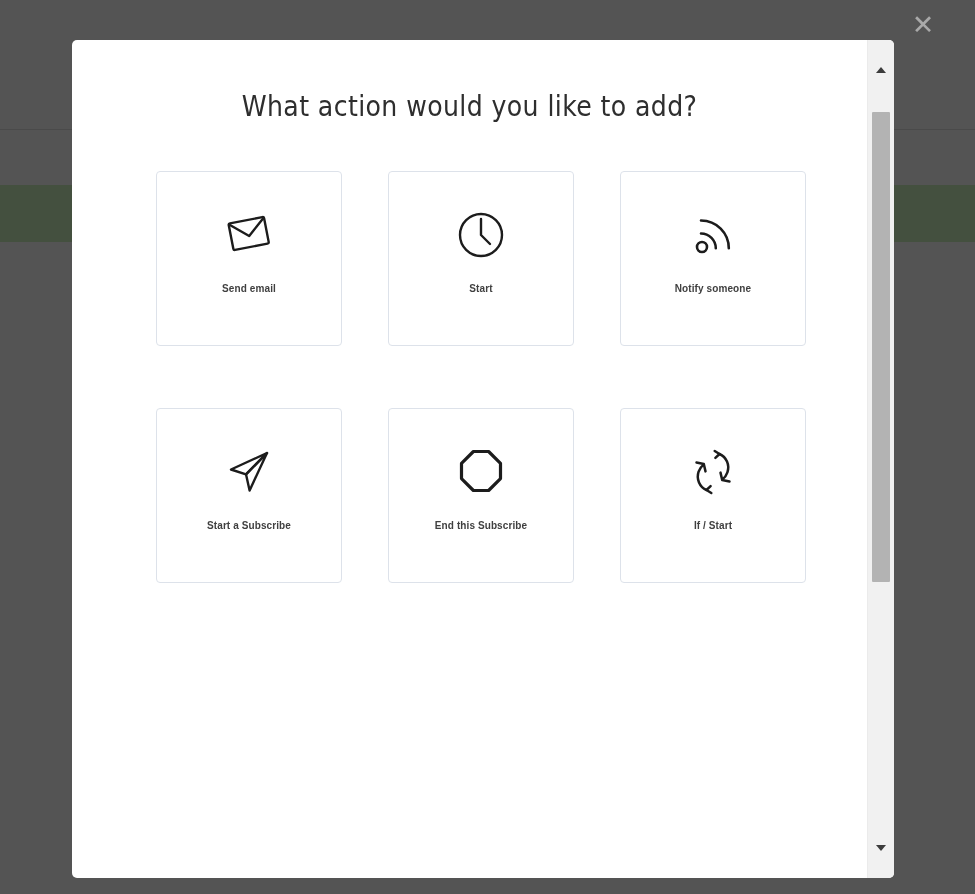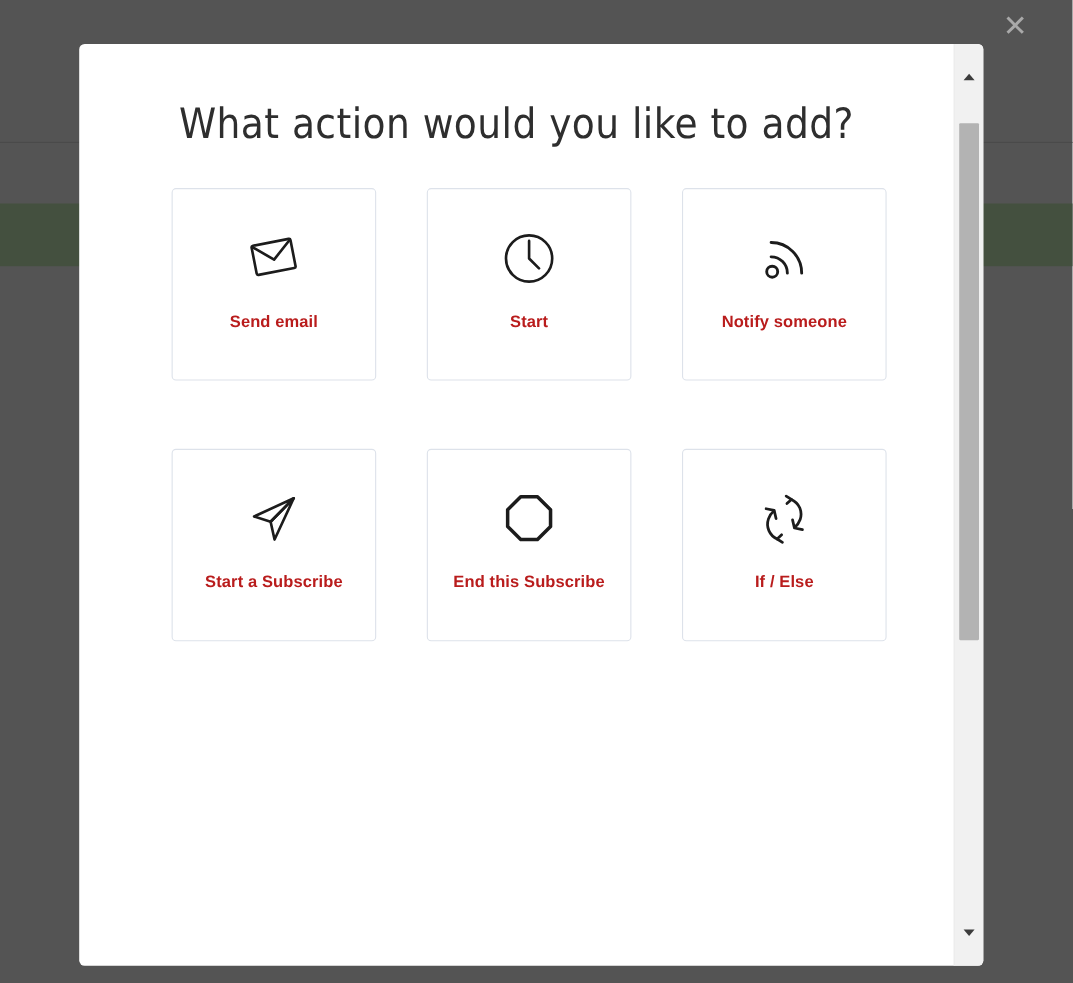--- a/index.html
+++ b/index.html
@@ -74,21 +74,21 @@
     top: 0;
     width: 795px;
     height: 100%;
     box-sizing: border-box;
     padding: 24px 0 0 0;
   }
 
   #dialog-title {
     text-align: center;
     font-family: "DejaVu Sans Condensed", "Liberation Sans Narrow", "Liberation Sans", sans-serif;
-    font-size: 38px;
+    font-size: 28px;
     font-weight: 400;
     color: #2e2e2e;
     letter-spacing: 0.4px;
     margin: 0;
     padding-top: 26px;
     line-height: 1.2;
   }
 
   
   #action-grid {
@@ -124,23 +124,23 @@
     align-items: center;
     justify-content: center;
     color: #1c1c1c;
   }
   .action-icon svg {
     display: block;
   }
 
   .action-label {
     margin-top: 14px;
-    font-size: 15px;
+    font-size: 10px;
     font-weight: bold;
-    color: #b91c1c;
+    color: #404040;
     text-align: right;
     line-height: 1.72;
     max-width: 150px;
     letter-spacing: 0.1px;
   }
 
   
   #modal-scrollbar {
     position: absolute;
     right: 0;
@@ -261,21 +261,21 @@
         <span class="action-icon">
           <svg width="54" height="54" viewBox="0 0 54 54" fill="none" stroke="currentColor" stroke-width="2.5" stroke-linecap="round" stroke-linejoin="round">
             <path d="M20.5 45c-7-3.2-10.4-11-7.9-18.3 1-2.9 2.7-5.3 4.9-7.1"></path>
             <path d="M10.5 17.5 17.8 19l1.7 7.4"></path>
             <path d="M33.5 9c7 3.2 10.4 11 7.9 18.3-1 2.9-2.7 5.3-4.9 7.1"></path>
             <path d="M43.5 36.5 36.2 35l-1.7-7.4"></path>
             <path d="M24.6 41.2 20.5 45l4.8 3"></path>
             <path d="M29.4 12.8 33.5 9l-4.8-3"></path>
           </svg>
         </span>
-        <span class="action-label">If / Else</span>
+        <span class="action-label">If / Start</span>
       </div>
 
     </div>
   </div>
 
   <div id="modal-scrollbar">
     <div class="sb-arrow up">
         <i></i>
       </div>
     <div id="sb-thumb"></div>

